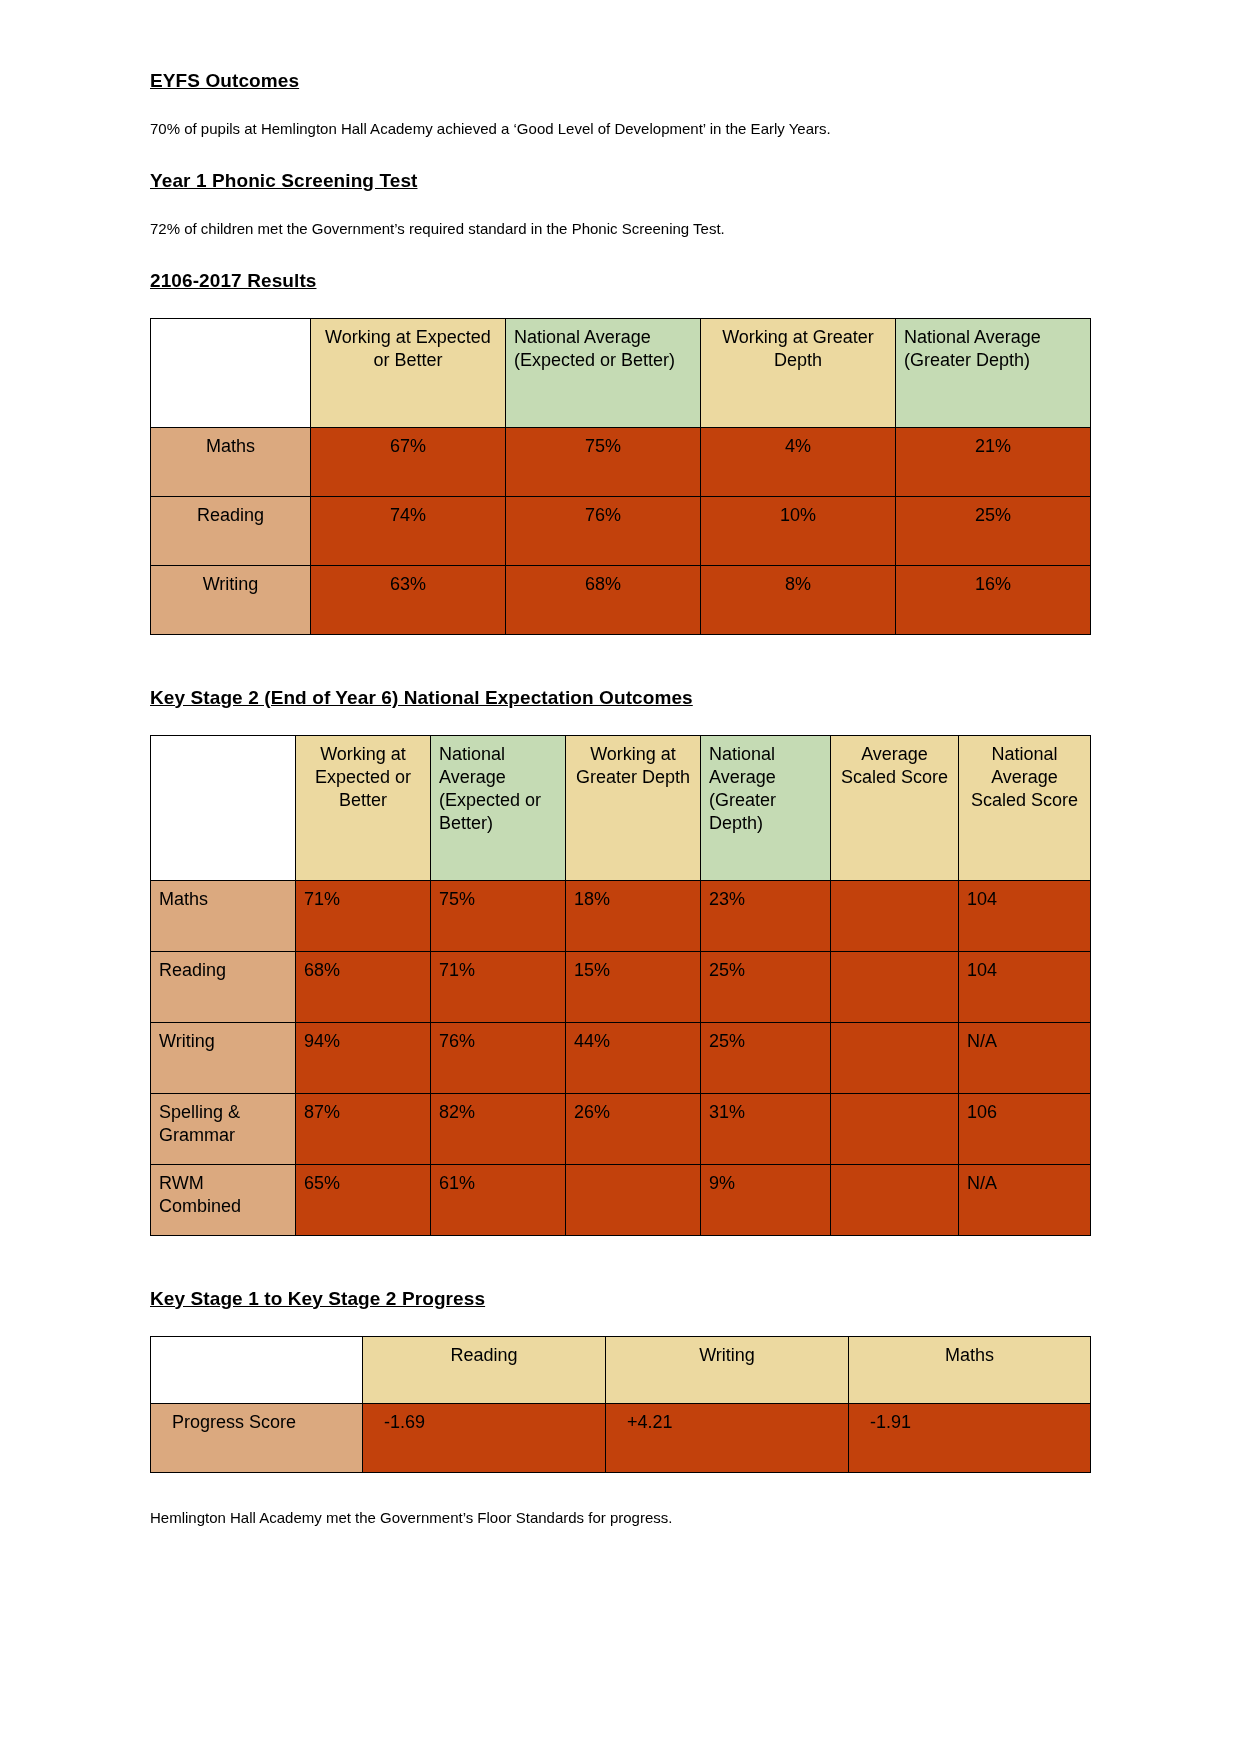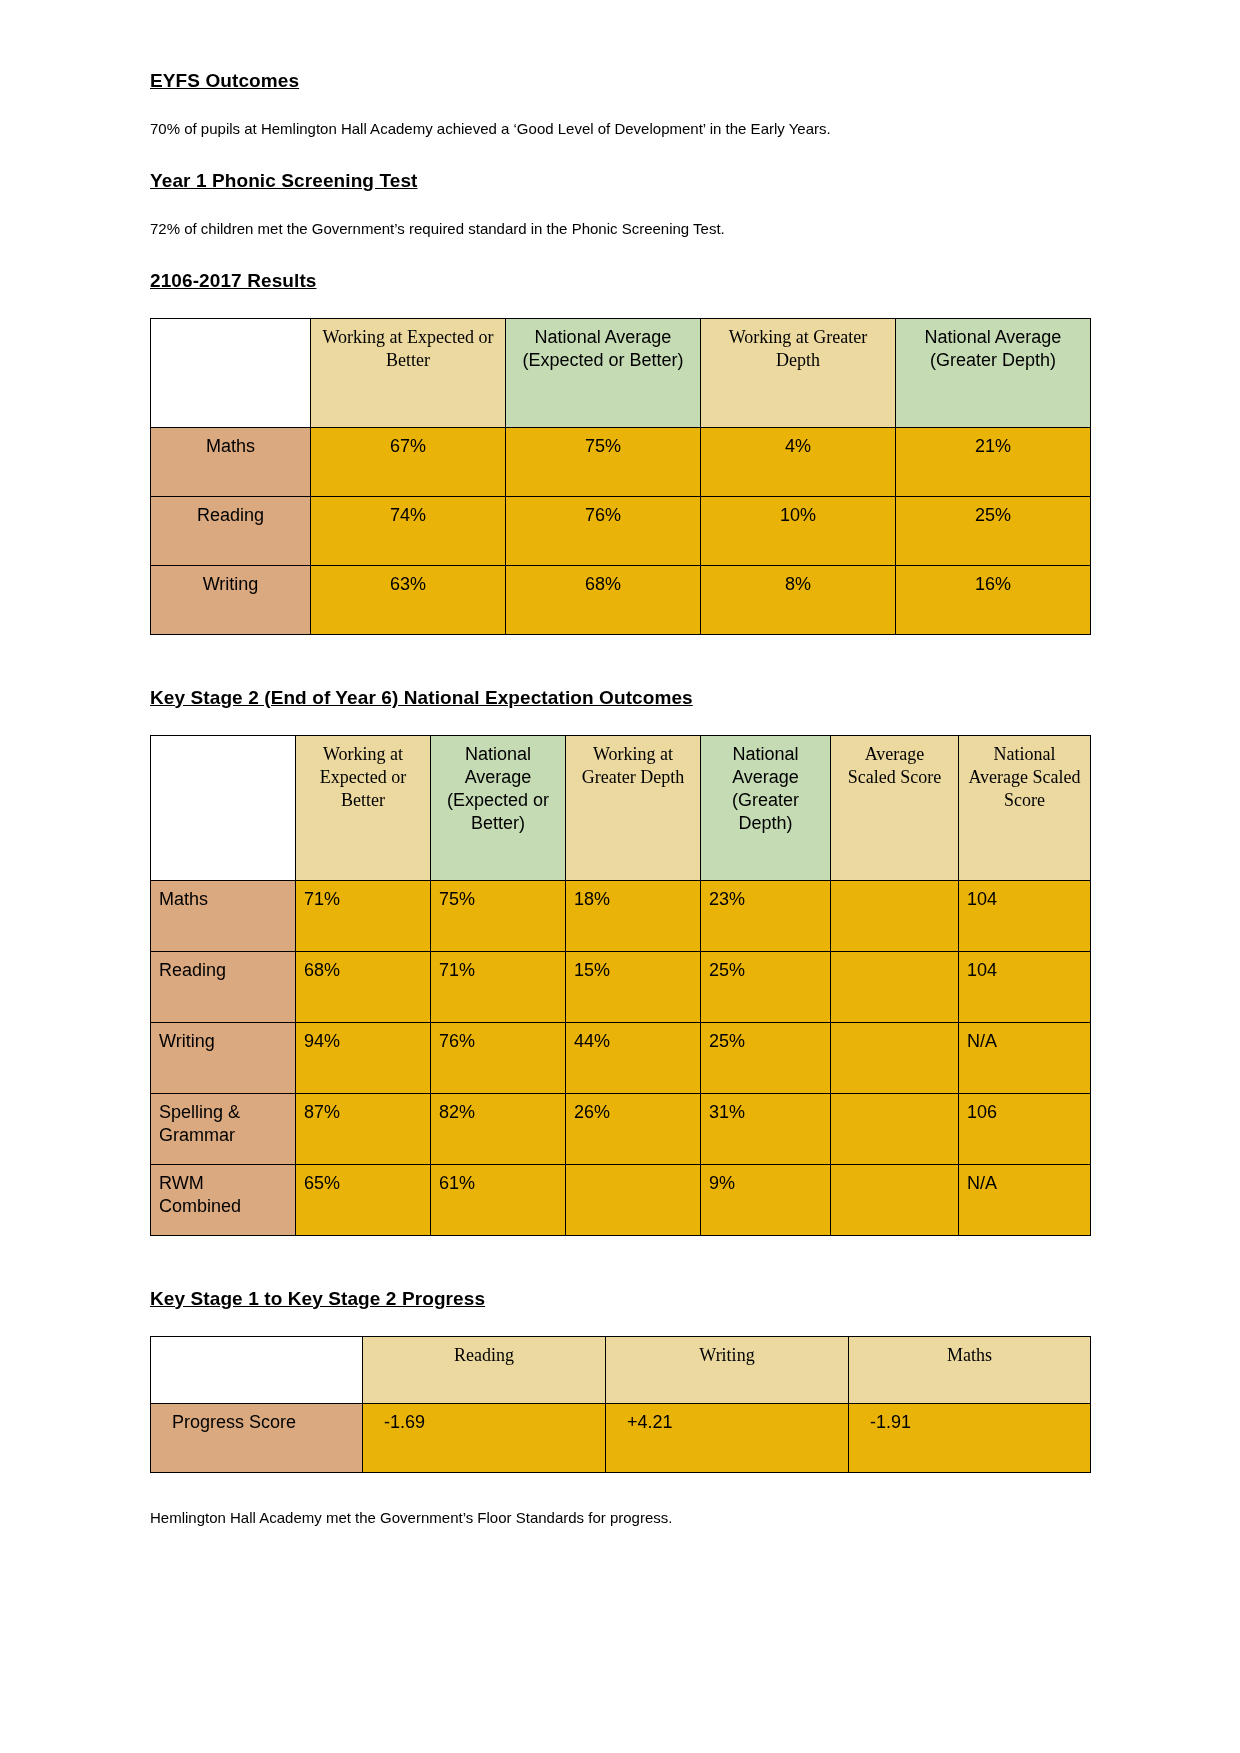--- a/index.html
+++ b/index.html
@@ -44,24 +44,24 @@
     margin: 0 0 0 0;
   }
   table.doc-table td, table.doc-table th {
     border: 1px solid #000000;
     font-size: 18px;
     font-weight: normal;
     vertical-align: top;
     padding: 7px 8px 9px 8px;
     line-height: 1.28;
   }
-  .hdr-yellow { background: #ecd9a0; text-align: center; font-family: Liberation Serif, serif; }
-  .hdr-green  { background: #c5dbb4; text-align: center; }
+  .hdr-yellow { background: #ecd9a0; text-align: center; }
+  .hdr-green  { background: #c5dbb4; text-align: left; }
   .row-label  { background: #dba97f; text-align: left; }
-  .cell-val   { background: #eab308; text-align: left; }
+  .cell-val   { background: #c2410c; text-align: left; }
   .blank-corner { background: #ffffff; border: 1px solid #000000; }
 
   
   table.t1 { width: 940px; }
   table.t1 col.c0 { width: 160px; }
   table.t1 col.c1 { width: 195px; }
   table.t1 col.c2 { width: 195px; }
   table.t1 col.c3 { width: 195px; }
   table.t1 col.c4 { width: 195px; }
   table.t1 thead td { height: 92px; }

